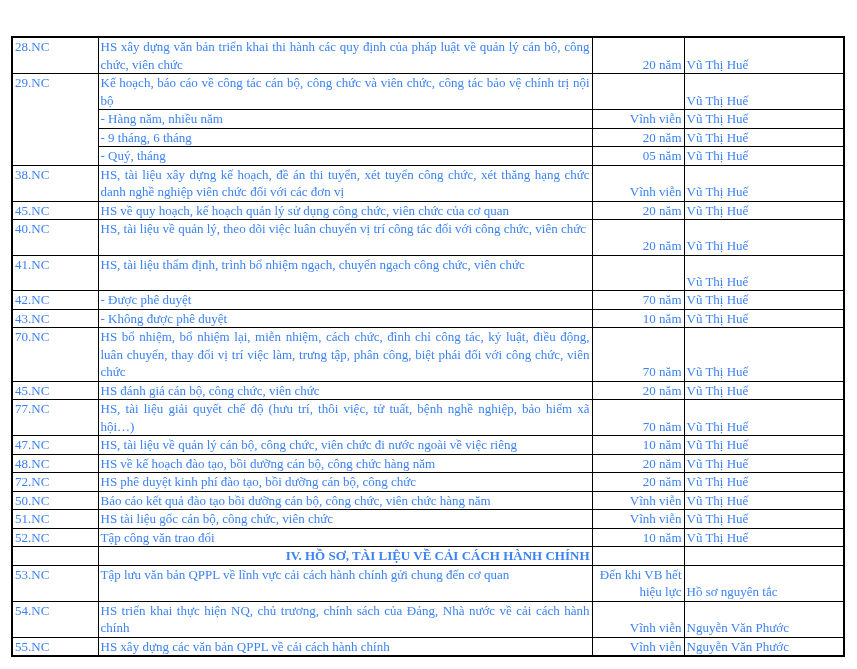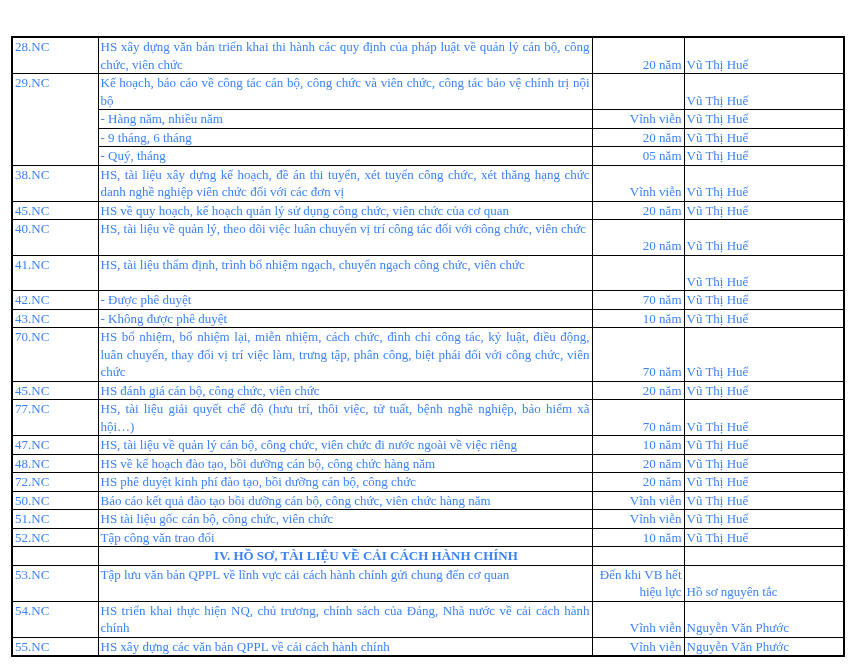--- a/index.html
+++ b/index.html
@@ -24,21 +24,21 @@
   table.records td {
     border: 1px solid #000;
     font-size: 13px;
     line-height: 17.5px;
     padding: 0 2px;
     overflow: hidden;
     word-break: normal;
   }
   td.c-id   { vertical-align: top; text-align: left; padding-left: 3px; }
   td.c-desc { vertical-align: top; text-align: justify; padding: 0 3px 0 4px; }
-  td.c-desc.section { font-weight: bold; text-align: center; padding-left: 44px; }
+  td.c-desc.section { font-weight: bold; text-align: right; padding-left: 44px; }
   td.c-dur  { vertical-align: bottom; text-align: right; padding-right: 12px; padding-bottom: 1px; }
   td.c-name { vertical-align: bottom; text-align: left; padding-left: 5px; padding-bottom: 1px; }
 </style>
 </head>
 <body>
 
 <div class="page">
   <table class="records">
     <colgroup>
       <col style="width:86px">

